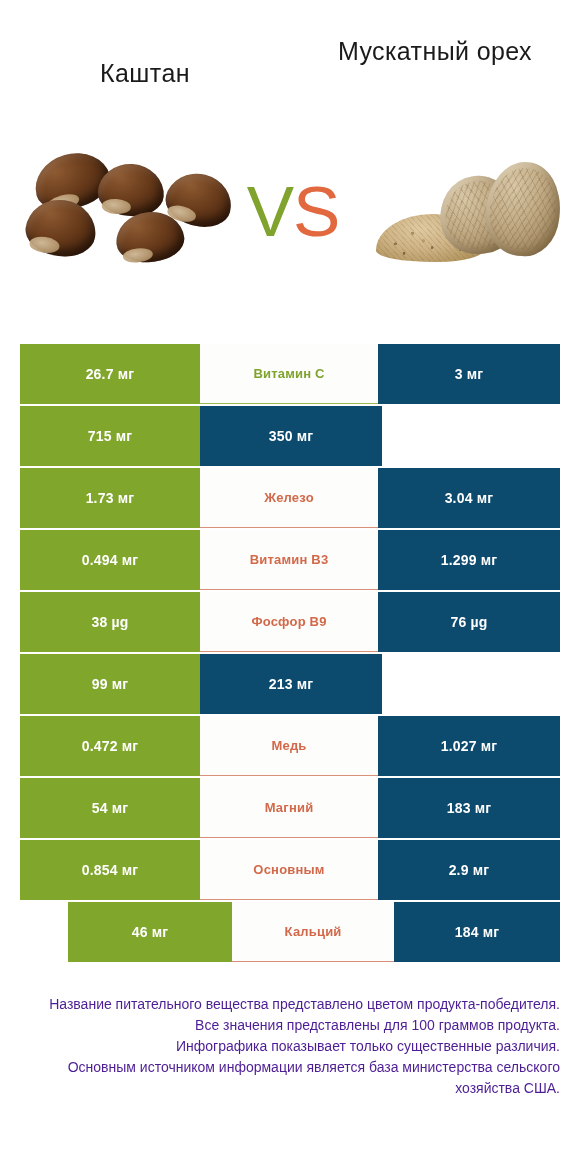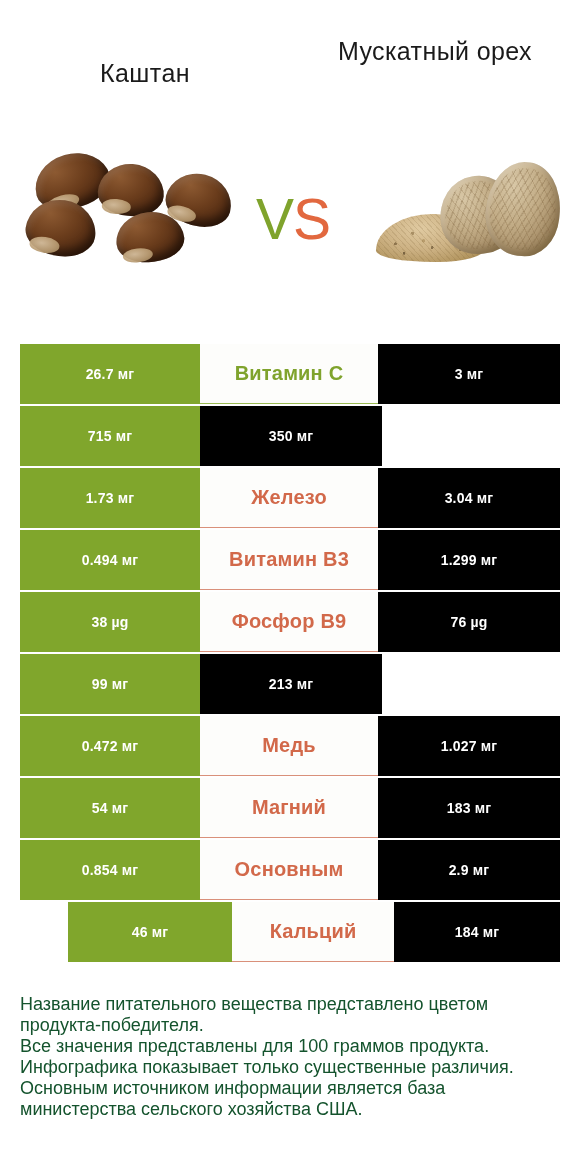--- a/index.html
+++ b/index.html
@@ -59,26 +59,25 @@
   .hero-img.left  { left: 18px;  width: 225px; }
   .hero-img.right { left: 368px; width: 195px; }
 
   .vs {
     position: absolute;
     left: 233px;
     top: 22px;
     width: 120px;
     height: 100px;
     text-align: center;
-    font-size: 57px;
+    font-size: 71px;
     line-height: 100px;
     font-weight: 400;
     letter-spacing: -1px;
     font-family: "Liberation Sans", sans-serif;
-    margin-top: 7px;
   }
   .vs .v { color: #7FA32C; }
   .vs .s { color: #E2683F; }
 
   
   .nut {
     position: absolute;
     border-radius: 50% 50% 48% 48% / 58% 58% 42% 42%;
     background:
       radial-gradient(ellipse at 32% 26%, #8d5a32 0%, #6b3d1c 42%, #4a2610 78%, #331806 100%);
@@ -170,41 +169,41 @@
     text-align: right;
   }
   .cell.left {
     width: 180px;
     background: #80A62C;
     color: #ffffff;
   }
   .cell.mid {
     width: 178px;
     background: #fdfdfb;
-    font-size: 20px;
+    font-size: 13px;
   }
   .cell.right {
     width: 182px;
-    background: #000000;
+    background: #0c4a6e;
     color: #ffffff;
   }
   .row.green-win .cell.mid { color: #7FA32C; border-bottom: 1px solid #9bbb52; }
   .row.orange-win .cell.mid { color: #D2694A; border-bottom: 1px solid #d9907a; }
   .row:last-child .cell.mid { border-bottom-style: solid; }
 
   
   .footer {
     position: absolute;
     left: 20px;
     top: 994px;
     width: 540px;
-    text-align: left;
-    font-size: 18px;
+    text-align: right;
+    font-size: 14px;
     line-height: 21px;
-    color: #14532d;
+    color: #4c1d95;
   }
   .footer-line { white-space: normal; }
 </style>
 </head>
 <body>
 
 <div class="page">
 
   <div class="header">
     <div class="header-col left">

